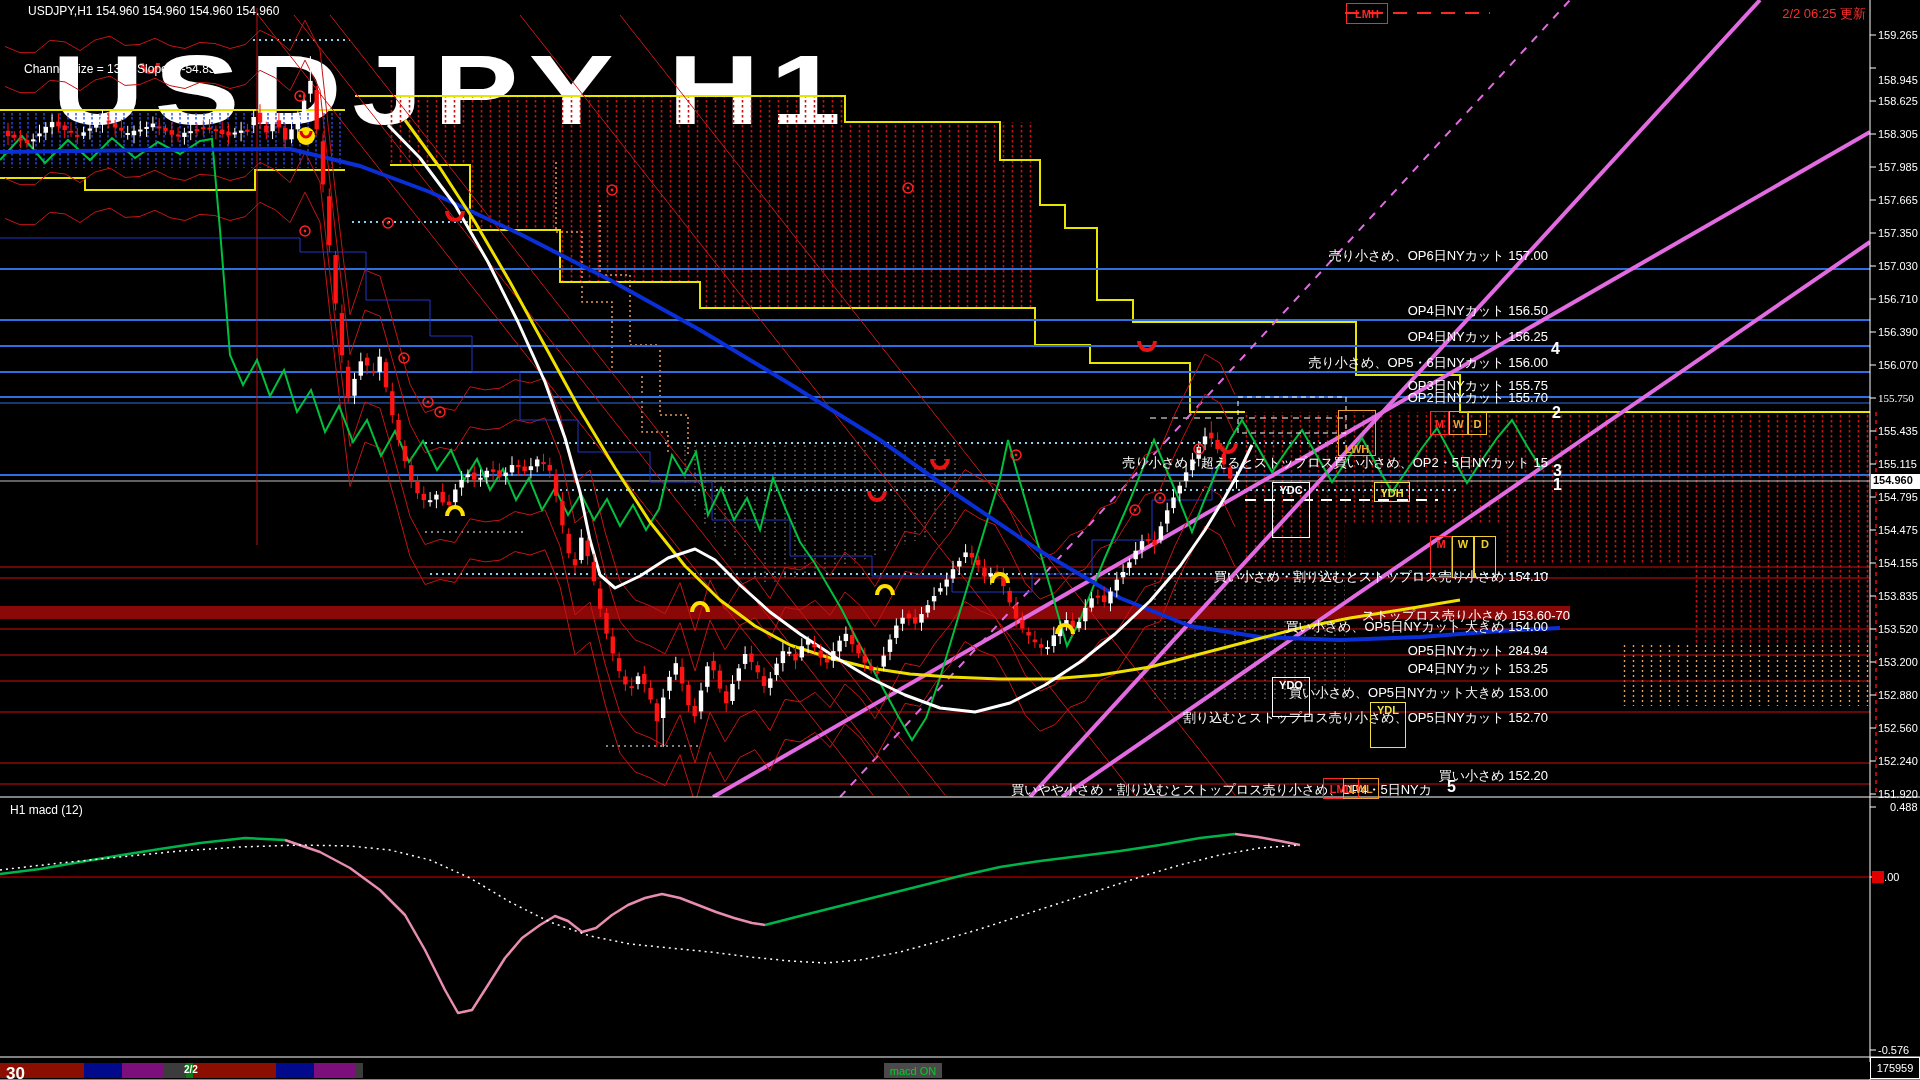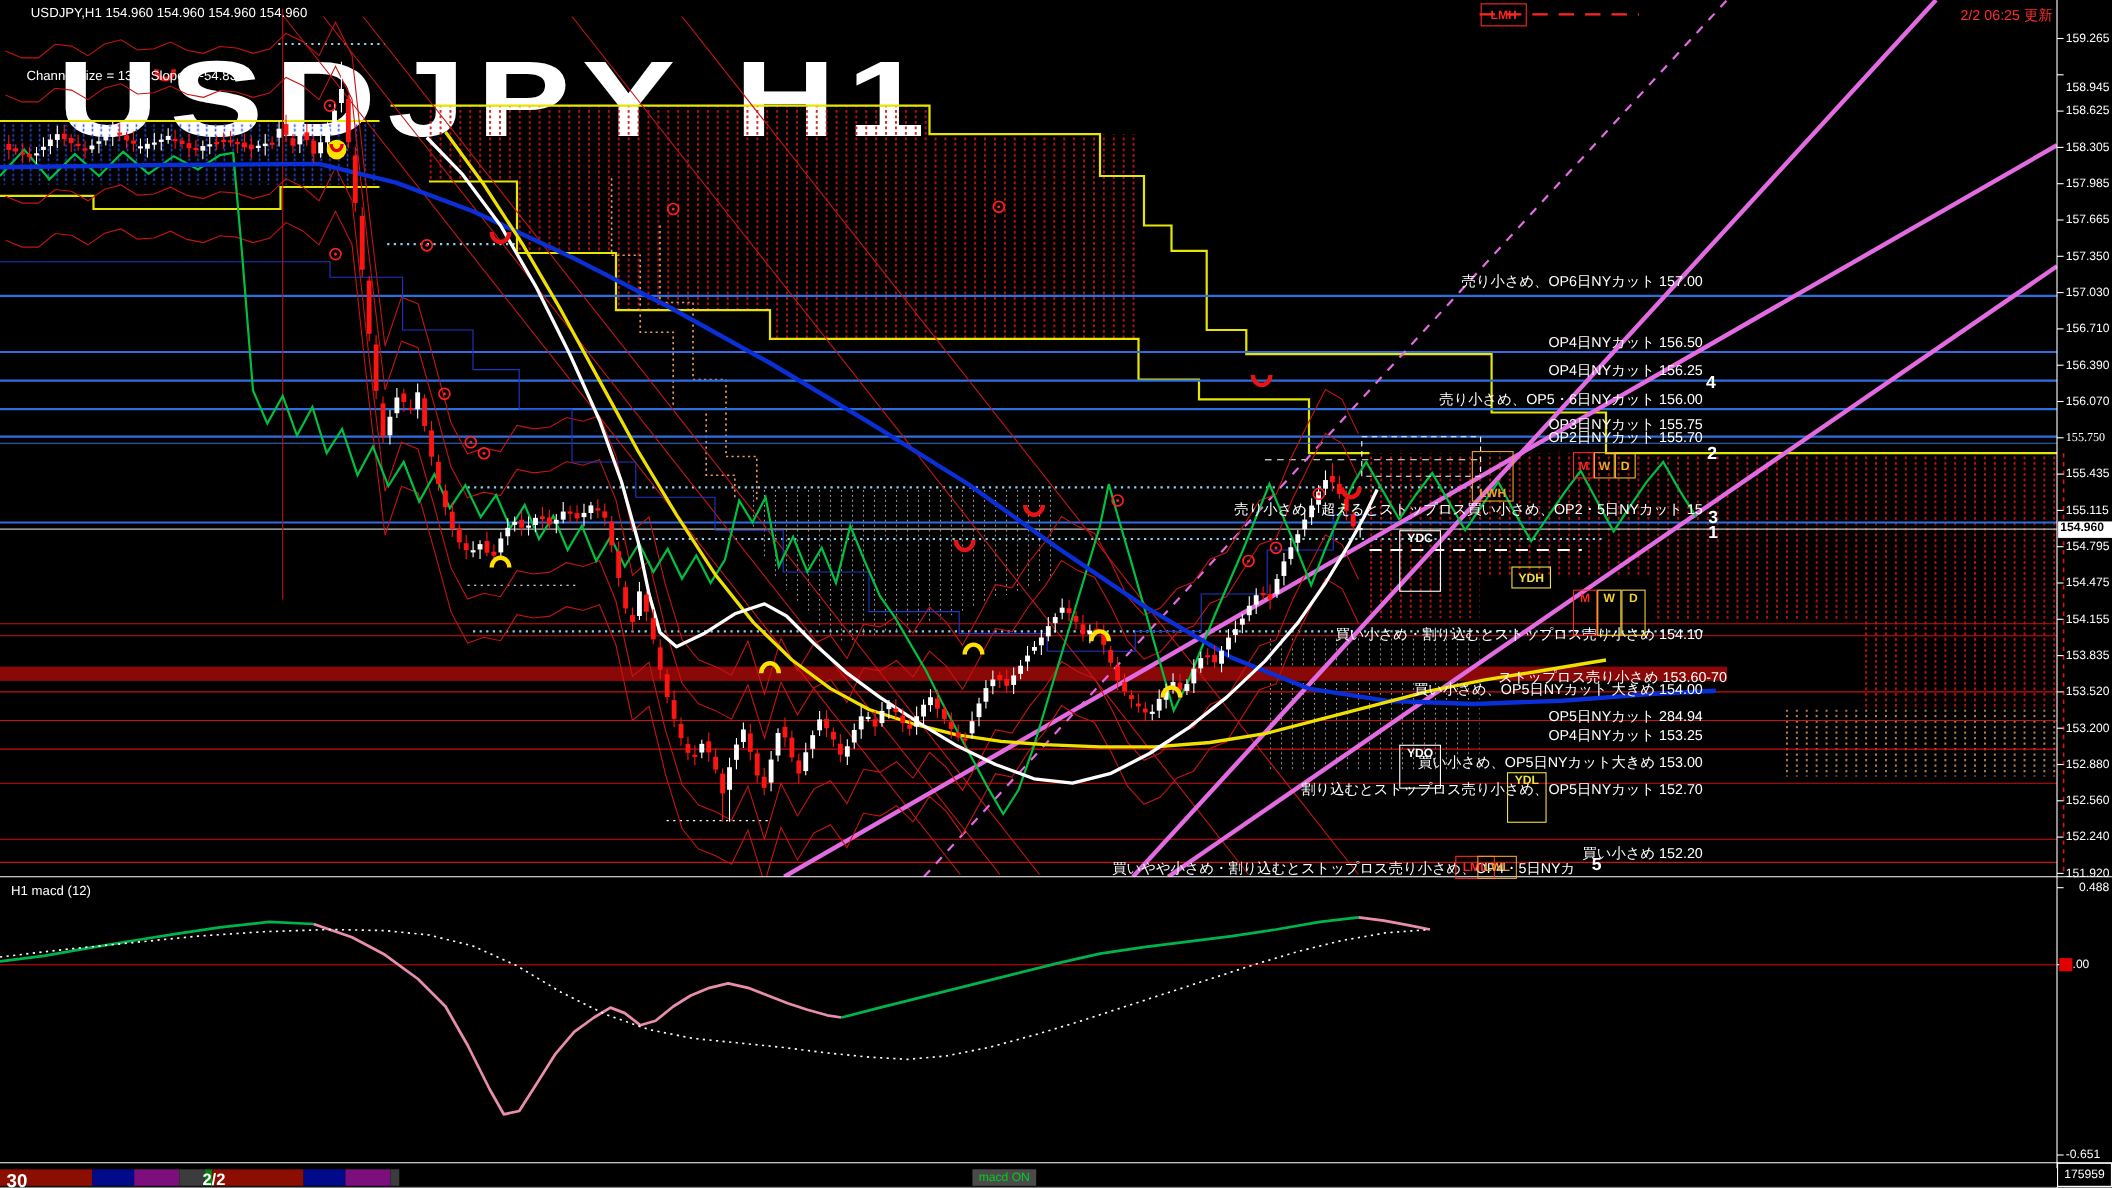--- a/index.html
+++ b/index.html
@@ -21,21 +21,21 @@
   .tick{position:absolute;left:1878px;color:#fff;font-size:11px;z-index:3;
         transform:translateY(-50%);}
   #cur-price{position:absolute;left:1871px;top:473px;width:47px;height:15px;background:#fff;
              color:#000;font-size:11px;font-weight:bold;text-align:left;padding-left:2px;z-index:4;}
   #zero-box{position:absolute;left:1872px;top:871px;width:12px;height:12px;background:#e00000;z-index:3;}
   #corner-box{position:absolute;left:1870px;top:1057px;width:48px;height:20px;border:1px solid #fff;
               color:#fff;font-size:11px;display:flex;align-items:center;justify-content:center;z-index:3;}
   #bottom-bar{position:absolute;left:0;top:1062px;width:1870px;height:17px;background:#000;z-index:3;}
   .seg{position:absolute;top:1px;height:15px;}
   #bar-30{position:absolute;left:6px;top:2px;color:#fff;font-size:17px;font-weight:bold;z-index:4;}
-  #bar-date{position:absolute;left:184px;top:2px;color:#fff;font-size:15px;font-weight:bold;z-index:4;}
+  #bar-date{position:absolute;left:184px;top:2px;color:#fff;font-size:10px;font-weight:bold;z-index:4;}
   #macd-on{position:absolute;left:884px;top:1063px;width:58px;height:15px;background:#4a4a4a;
            color:#00d020;font-size:11px;display:flex;align-items:center;justify-content:center;z-index:4;}
   #macd-label{left:10px;top:803px;color:#fff;font-size:12px;}
 </style>
 </head>
 <body>
 
 <div id="stage">
   <div id="watermark" class="ov">USDJPY H1</div>
 
@@ -618,21 +618,21 @@
       <div class="ann" style="right: 372px; top: 718px;">割り込むとストップロス売り小さめ、OP5日NYカット 152.70</div>
       <div class="ann" style="right: 372px; top: 776px;">買い小さめ 152.20</div>
       <div class="ann" style="right: 488px; top: 790px;">買いやや小さめ・割り込むとストップロス売り小さめ、OP4・5日NYカ</div>
     </div>
   <div id="chips">
       <div class="chip" style="left: 1346px; top: 3px; width: 40px; height: 17px; border: 1px solid rgb(255, 38, 38); color: rgb(255, 38, 38); align-items: center;">LMH</div>
       <div class="chip" style="left: 1338px; top: 410px; width: 36px; height: 42px; border: 1px solid rgb(240, 160, 48); color: rgb(240, 160, 48); align-items: flex-end;">LWH</div>
       <div class="chip" style="left: 1430px; top: 411px; width: 17px; height: 20px; border: 1px solid rgb(255, 38, 38); color: rgb(255, 38, 38); align-items: center;">M</div>
       <div class="chip" style="left: 1449px; top: 411px; width: 17px; height: 20px; border: 1px solid rgb(240, 160, 48); color: rgb(240, 160, 48); align-items: center;">W</div>
       <div class="chip" style="left: 1468px; top: 411px; width: 17px; height: 20px; border: 1px solid rgb(240, 192, 48); color: rgb(240, 192, 48); align-items: center;">D</div>
-      <div class="chip" style="left: 1374px; top: 482px; width: 34px; height: 16px; border: 1px solid rgb(240, 224, 64); color: rgb(240, 224, 64); align-items: center; margin-top: 33px;">YDH</div>
+      <div class="chip" style="left: 1374px; top: 482px; width: 34px; height: 16px; border: 1px solid rgb(240, 224, 64); color: rgb(240, 224, 64); align-items: center;">YDH</div>
       <div class="chip" style="left: 1272px; top: 482px; width: 36px; height: 52px; border: 1px solid rgb(255, 255, 255); color: rgb(255, 255, 255); align-items: flex-start;">YDC</div>
       <div class="chip" style="left: 1430px; top: 536px; width: 20px; height: 38px; border: 1px solid rgb(255, 38, 38); color: rgb(255, 38, 38); align-items: flex-start;">M</div>
       <div class="chip" style="left: 1452px; top: 536px; width: 20px; height: 38px; border: 1px solid rgb(240, 208, 48); color: rgb(240, 208, 48); align-items: flex-start;">W</div>
       <div class="chip" style="left: 1474px; top: 536px; width: 20px; height: 38px; border: 1px solid rgb(240, 208, 48); color: rgb(240, 208, 48); align-items: flex-start;">D</div>
       <div class="chip" style="left: 1272px; top: 677px; width: 36px; height: 36px; border: 1px solid rgb(255, 255, 255); color: rgb(255, 255, 255); align-items: flex-start;">YDO</div>
       <div class="chip" style="left: 1370px; top: 702px; width: 34px; height: 42px; border: 1px solid rgb(240, 224, 64); color: rgb(240, 224, 64); align-items: flex-start;">YDL</div>
       <div class="chip" style="left: 1306px; top: 778px; width: 34px; height: 17px; border: 1px solid rgb(255, 38, 38); color: rgb(255, 38, 38); align-items: center; margin-left: 17px;">LML</div>
       <div class="chip" style="left: 1343px; top: 778px; width: 34px; height: 17px; border: 1px solid rgb(240, 160, 48); color: rgb(240, 160, 48); align-items: center;">LWL</div>
     </div>
   <div id="numbers">
@@ -663,21 +663,21 @@
       <div class="tick" style="top: 563px;">154.155</div>
       <div class="tick" style="top: 596px;">153.835</div>
       <div class="tick" style="top: 629px;">153.520</div>
       <div class="tick" style="top: 662px;">153.200</div>
       <div class="tick" style="top: 695px;">152.880</div>
       <div class="tick" style="top: 728px;">152.560</div>
       <div class="tick" style="top: 761px;">152.240</div>
       <div class="tick" style="top: 794px;">151.920</div>
       <div class="tick" style="top: 807px; padding-left: 12px;">0.488</div>
       <div class="tick" style="top: 877px;">0.00</div>
-      <div class="tick" style="top: 1050px;">-0.651</div>
+      <div class="tick" style="top: 1050px;">-0.576</div>
     </div>
   <div id="cur-price" style="top: 474px;">154.960</div>
   <div id="zero-box"></div>
   <div id="corner-box">175959</div>
 
   <div id="bottom-bar">
       <div class="seg" style="left: 0px; width: 84px; background: rgb(139, 14, 0);"></div>
       <div class="seg" style="left: 84px; width: 38px; background: rgb(0, 10, 139);"></div>
       <div class="seg" style="left: 122px; width: 41px; background: rgb(124, 15, 124);"></div>
       <div class="seg" style="left: 163px; width: 23px; background: rgb(60, 60, 60);"></div>

